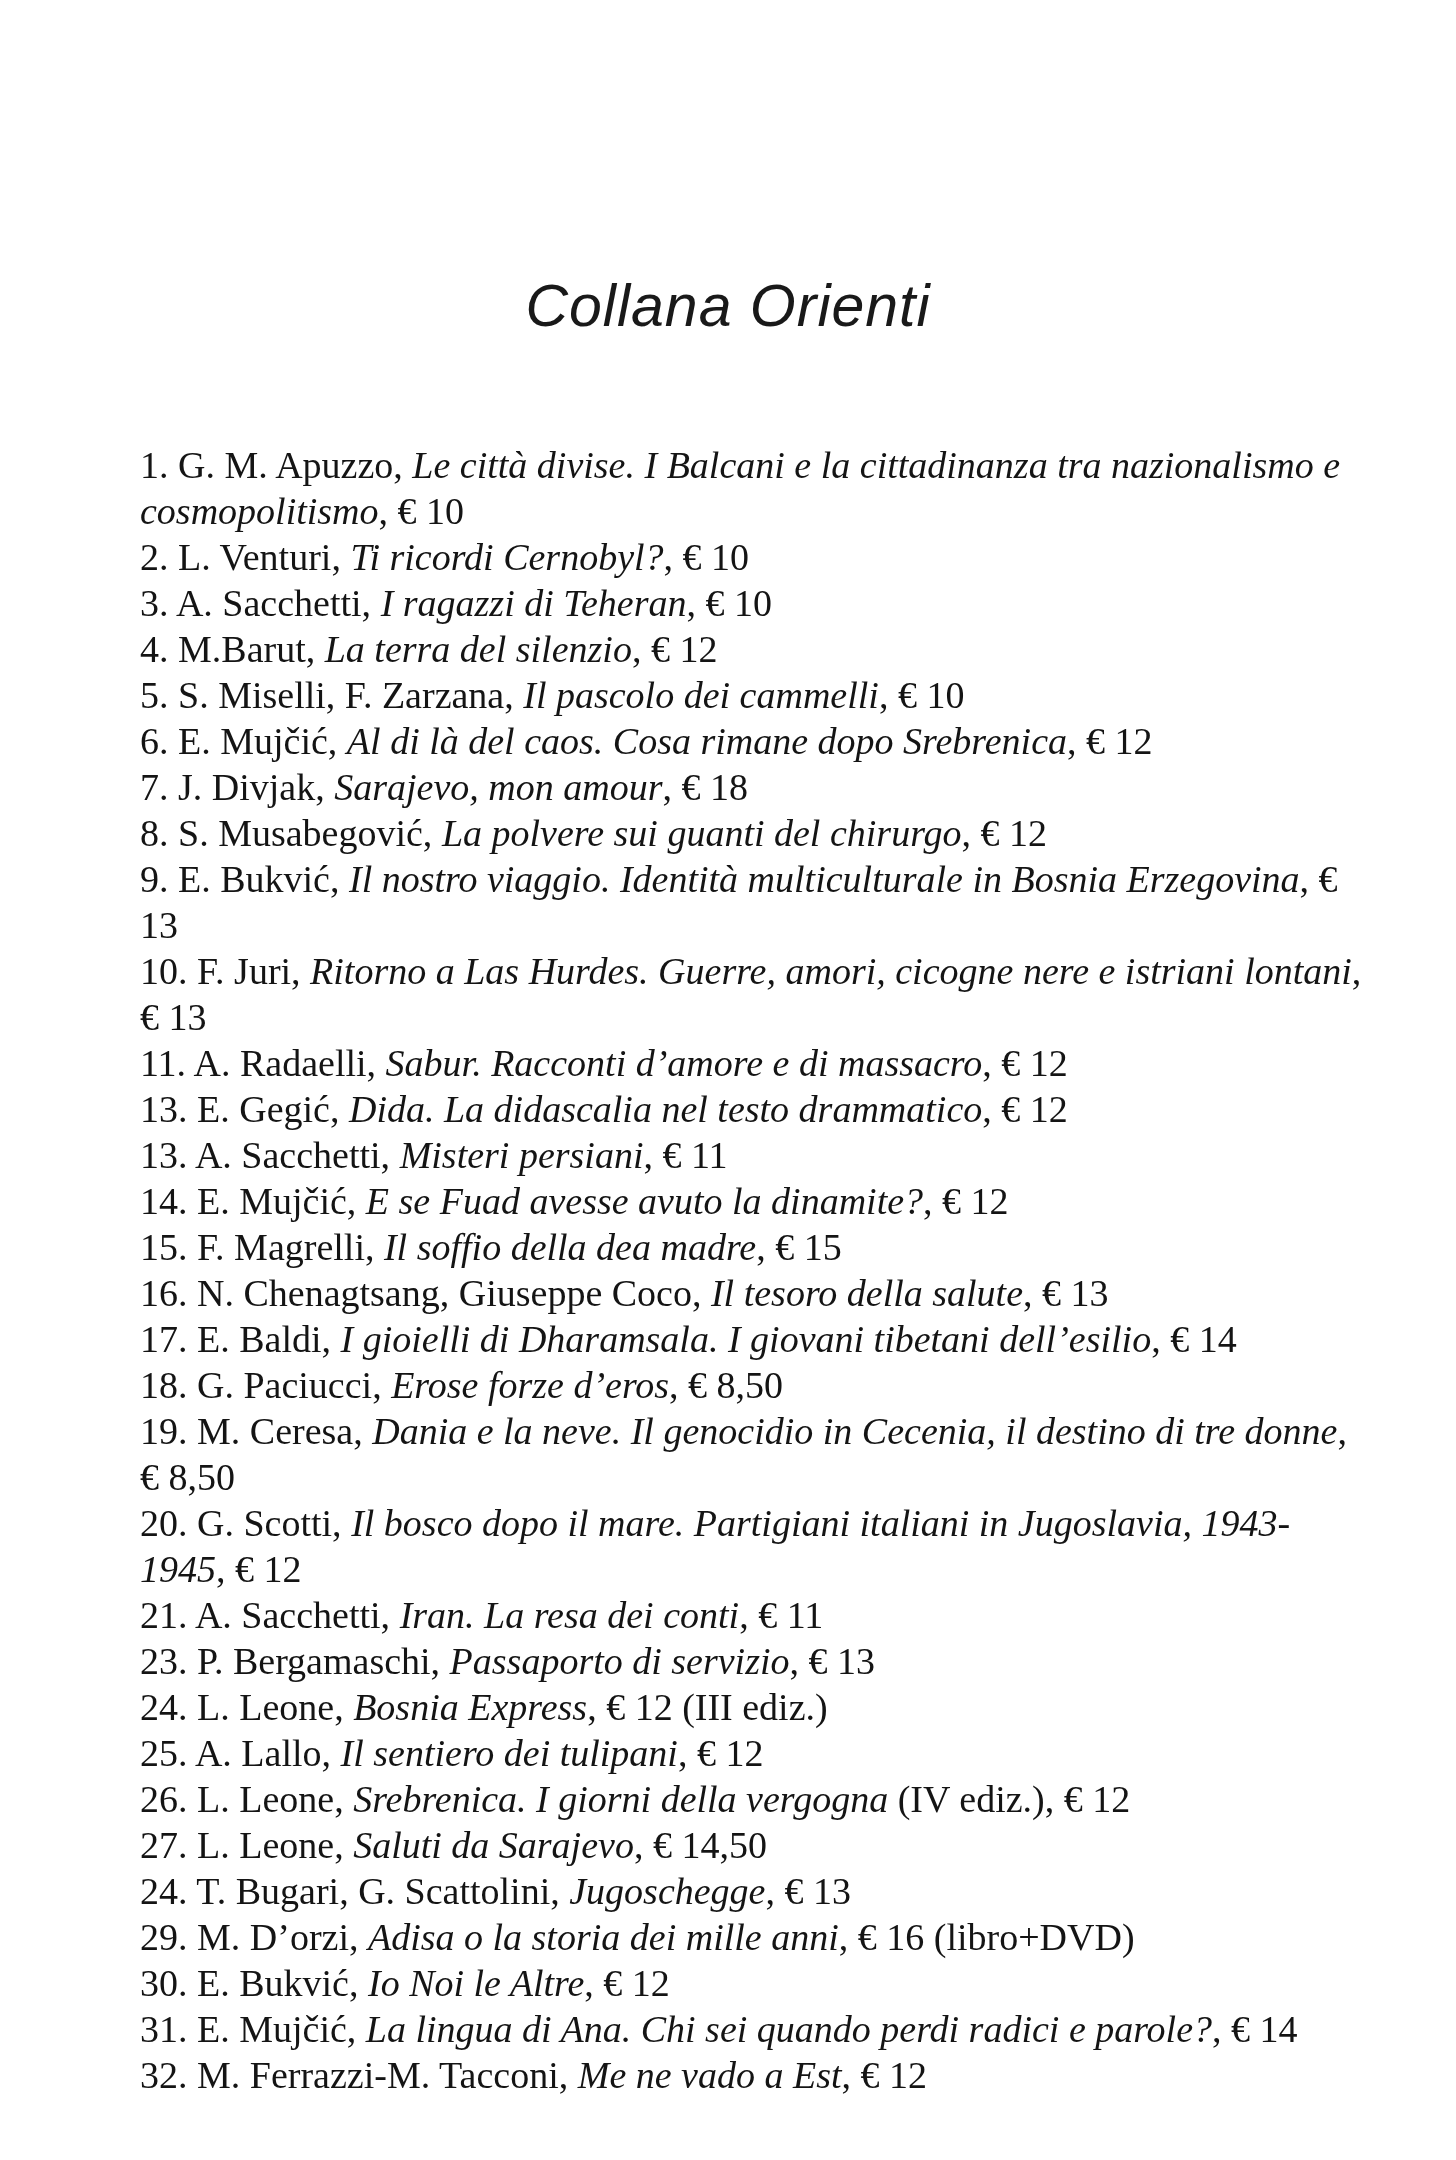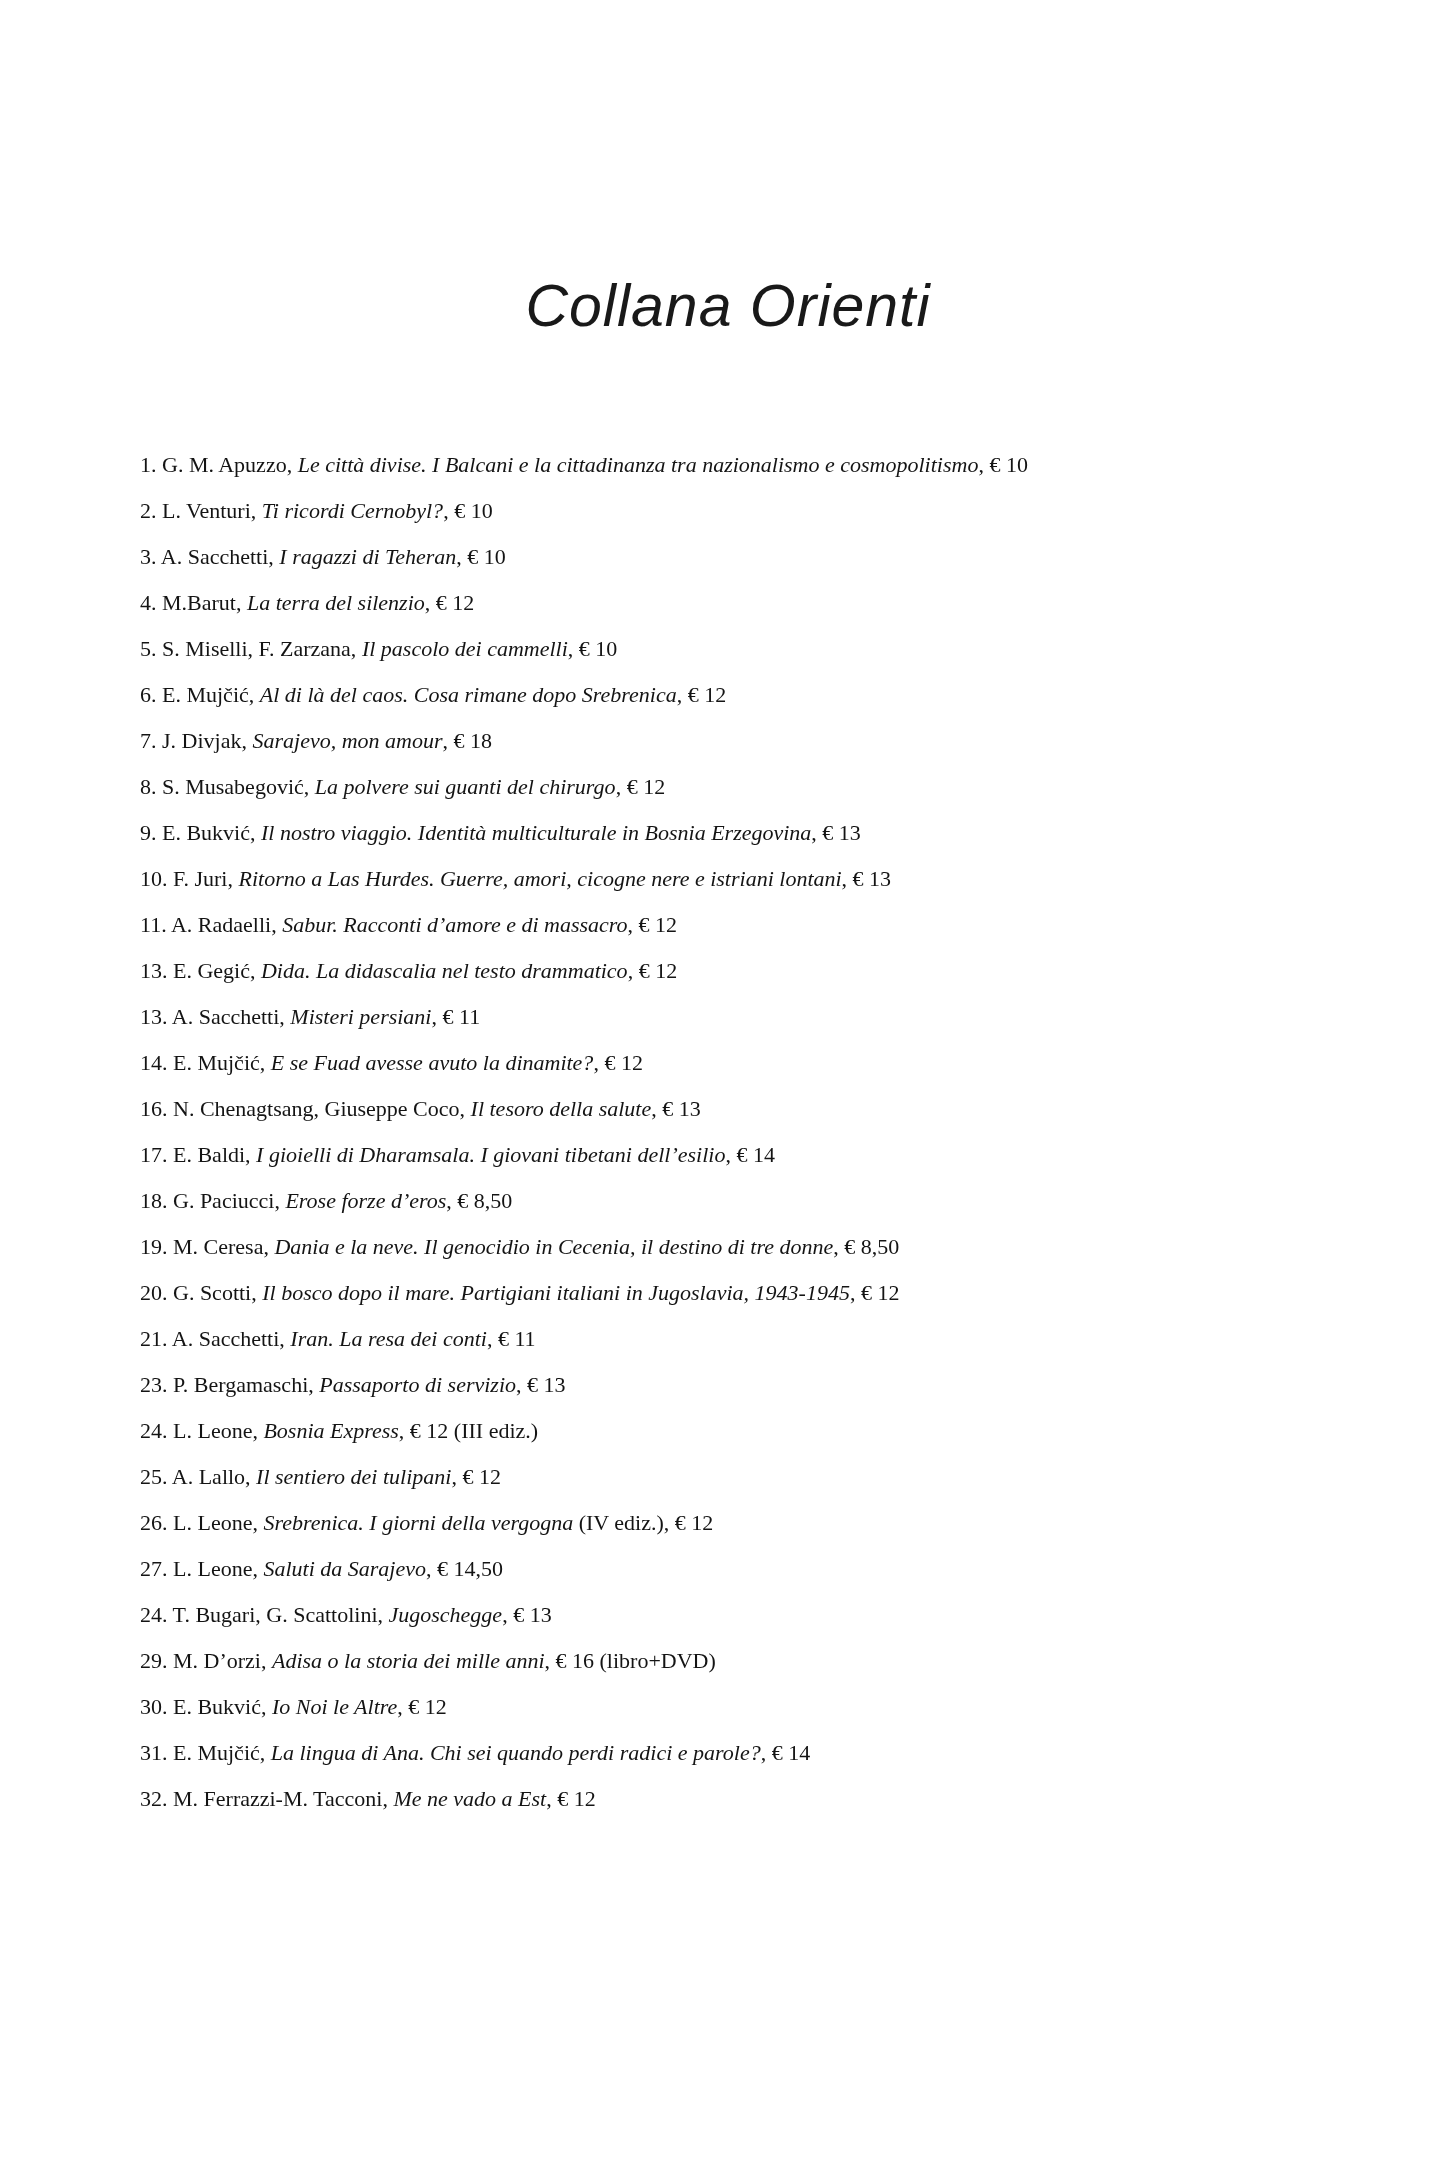--- a/index.html
+++ b/index.html
@@ -32,21 +32,21 @@
     font-weight: 400;
     font-size: 59px;
     letter-spacing: 1px;
     color: #191919;
   }
   .book-list {
     margin: 0;
     margin-top: 102px;
     padding-left: 140px;
     width: 1232px;
-    font-size: 22px;
+    font-size: 38px;
     line-height: 46px;
     color: #141414;
     text-align: left;
   }
   .book-item {
     margin: 0;
     padding: 0;
   }
   .rm { font-style: normal; }
   .it { font-style: italic; }
@@ -64,20 +64,21 @@
       <div class="book-item"><span class="rm">5. S. Miselli, F. Zarzana, </span><span class="it">Il pascolo dei cammelli</span><span class="rm">, € 10</span></div>
       <div class="book-item"><span class="rm">6. E. Mujčić, </span><span class="it">Al di là del caos. Cosa rimane dopo Srebrenica</span><span class="rm">, € 12</span></div>
       <div class="book-item"><span class="rm">7. J. Divjak, </span><span class="it">Sarajevo, mon amour</span><span class="rm">, € 18</span></div>
       <div class="book-item"><span class="rm">8. S. Musabegović, </span><span class="it">La polvere sui guanti del chirurgo</span><span class="rm">, € 12</span></div>
       <div class="book-item"><span class="rm">9. E. Bukvić, </span><span class="it">Il nostro viaggio. Identità multiculturale in Bosnia Erzegovina</span><span class="rm">, € 13</span></div>
       <div class="book-item"><span class="rm">10. F. Juri, </span><span class="it">Ritorno a Las Hurdes. Guerre, amori, cicogne nere e istriani lontani</span><span class="rm">, € 13</span></div>
       <div class="book-item"><span class="rm">11. A. Radaelli, </span><span class="it">Sabur. Racconti d’amore e di massacro</span><span class="rm">, € 12</span></div>
       <div class="book-item"><span class="rm">13. E. Gegić, </span><span class="it">Dida. La didascalia nel testo drammatico</span><span class="rm">, € 12</span></div>
       <div class="book-item"><span class="rm">13. A. Sacchetti, </span><span class="it">Misteri persiani</span><span class="rm">, € 11</span></div>
       <div class="book-item"><span class="rm">14. E. Mujčić, </span><span class="it">E se Fuad avesse avuto la dinamite?</span><span class="rm">, € 12</span></div>
+      <div class="book-item"><span class="rm">15. F. Magrelli, </span><span class="it">Il soffio della dea madre</span><span class="rm">, € 15</span></div>
       <div class="book-item"><span class="rm">16. N. Chenagtsang, Giuseppe Coco, </span><span class="it">Il tesoro della salute</span><span class="rm">, € 13</span></div>
       <div class="book-item"><span class="rm">17. E. Baldi, </span><span class="it">I gioielli di Dharamsala. I giovani tibetani dell’esilio</span><span class="rm">, € 14</span></div>
       <div class="book-item"><span class="rm">18. G. Paciucci, </span><span class="it">Erose forze d’eros</span><span class="rm">, € 8,50</span></div>
       <div class="book-item"><span class="rm">19. M. Ceresa, </span><span class="it">Dania e la neve. Il genocidio in Cecenia, il destino di tre donne</span><span class="rm">, € 8,50</span></div>
       <div class="book-item"><span class="rm">20. G. Scotti, </span><span class="it">Il bosco dopo il mare. Partigiani italiani in Jugoslavia, 1943-1945</span><span class="rm">, € 12</span></div>
       <div class="book-item"><span class="rm">21. A. Sacchetti, </span><span class="it">Iran. La resa dei conti</span><span class="rm">, € 11</span></div>
       <div class="book-item"><span class="rm">23. P. Bergamaschi, </span><span class="it">Passaporto di servizio</span><span class="rm">, € 13</span></div>
       <div class="book-item"><span class="rm">24. L. Leone, </span><span class="it">Bosnia Express</span><span class="rm">, € 12 (III ediz.)</span></div>
       <div class="book-item"><span class="rm">25. A. Lallo, </span><span class="it">Il sentiero dei tulipani</span><span class="rm">, € 12</span></div>
       <div class="book-item"><span class="rm">26. L. Leone, </span><span class="it">Srebrenica. I giorni della vergogna</span><span class="rm"> (IV ediz.), € 12</span></div>

